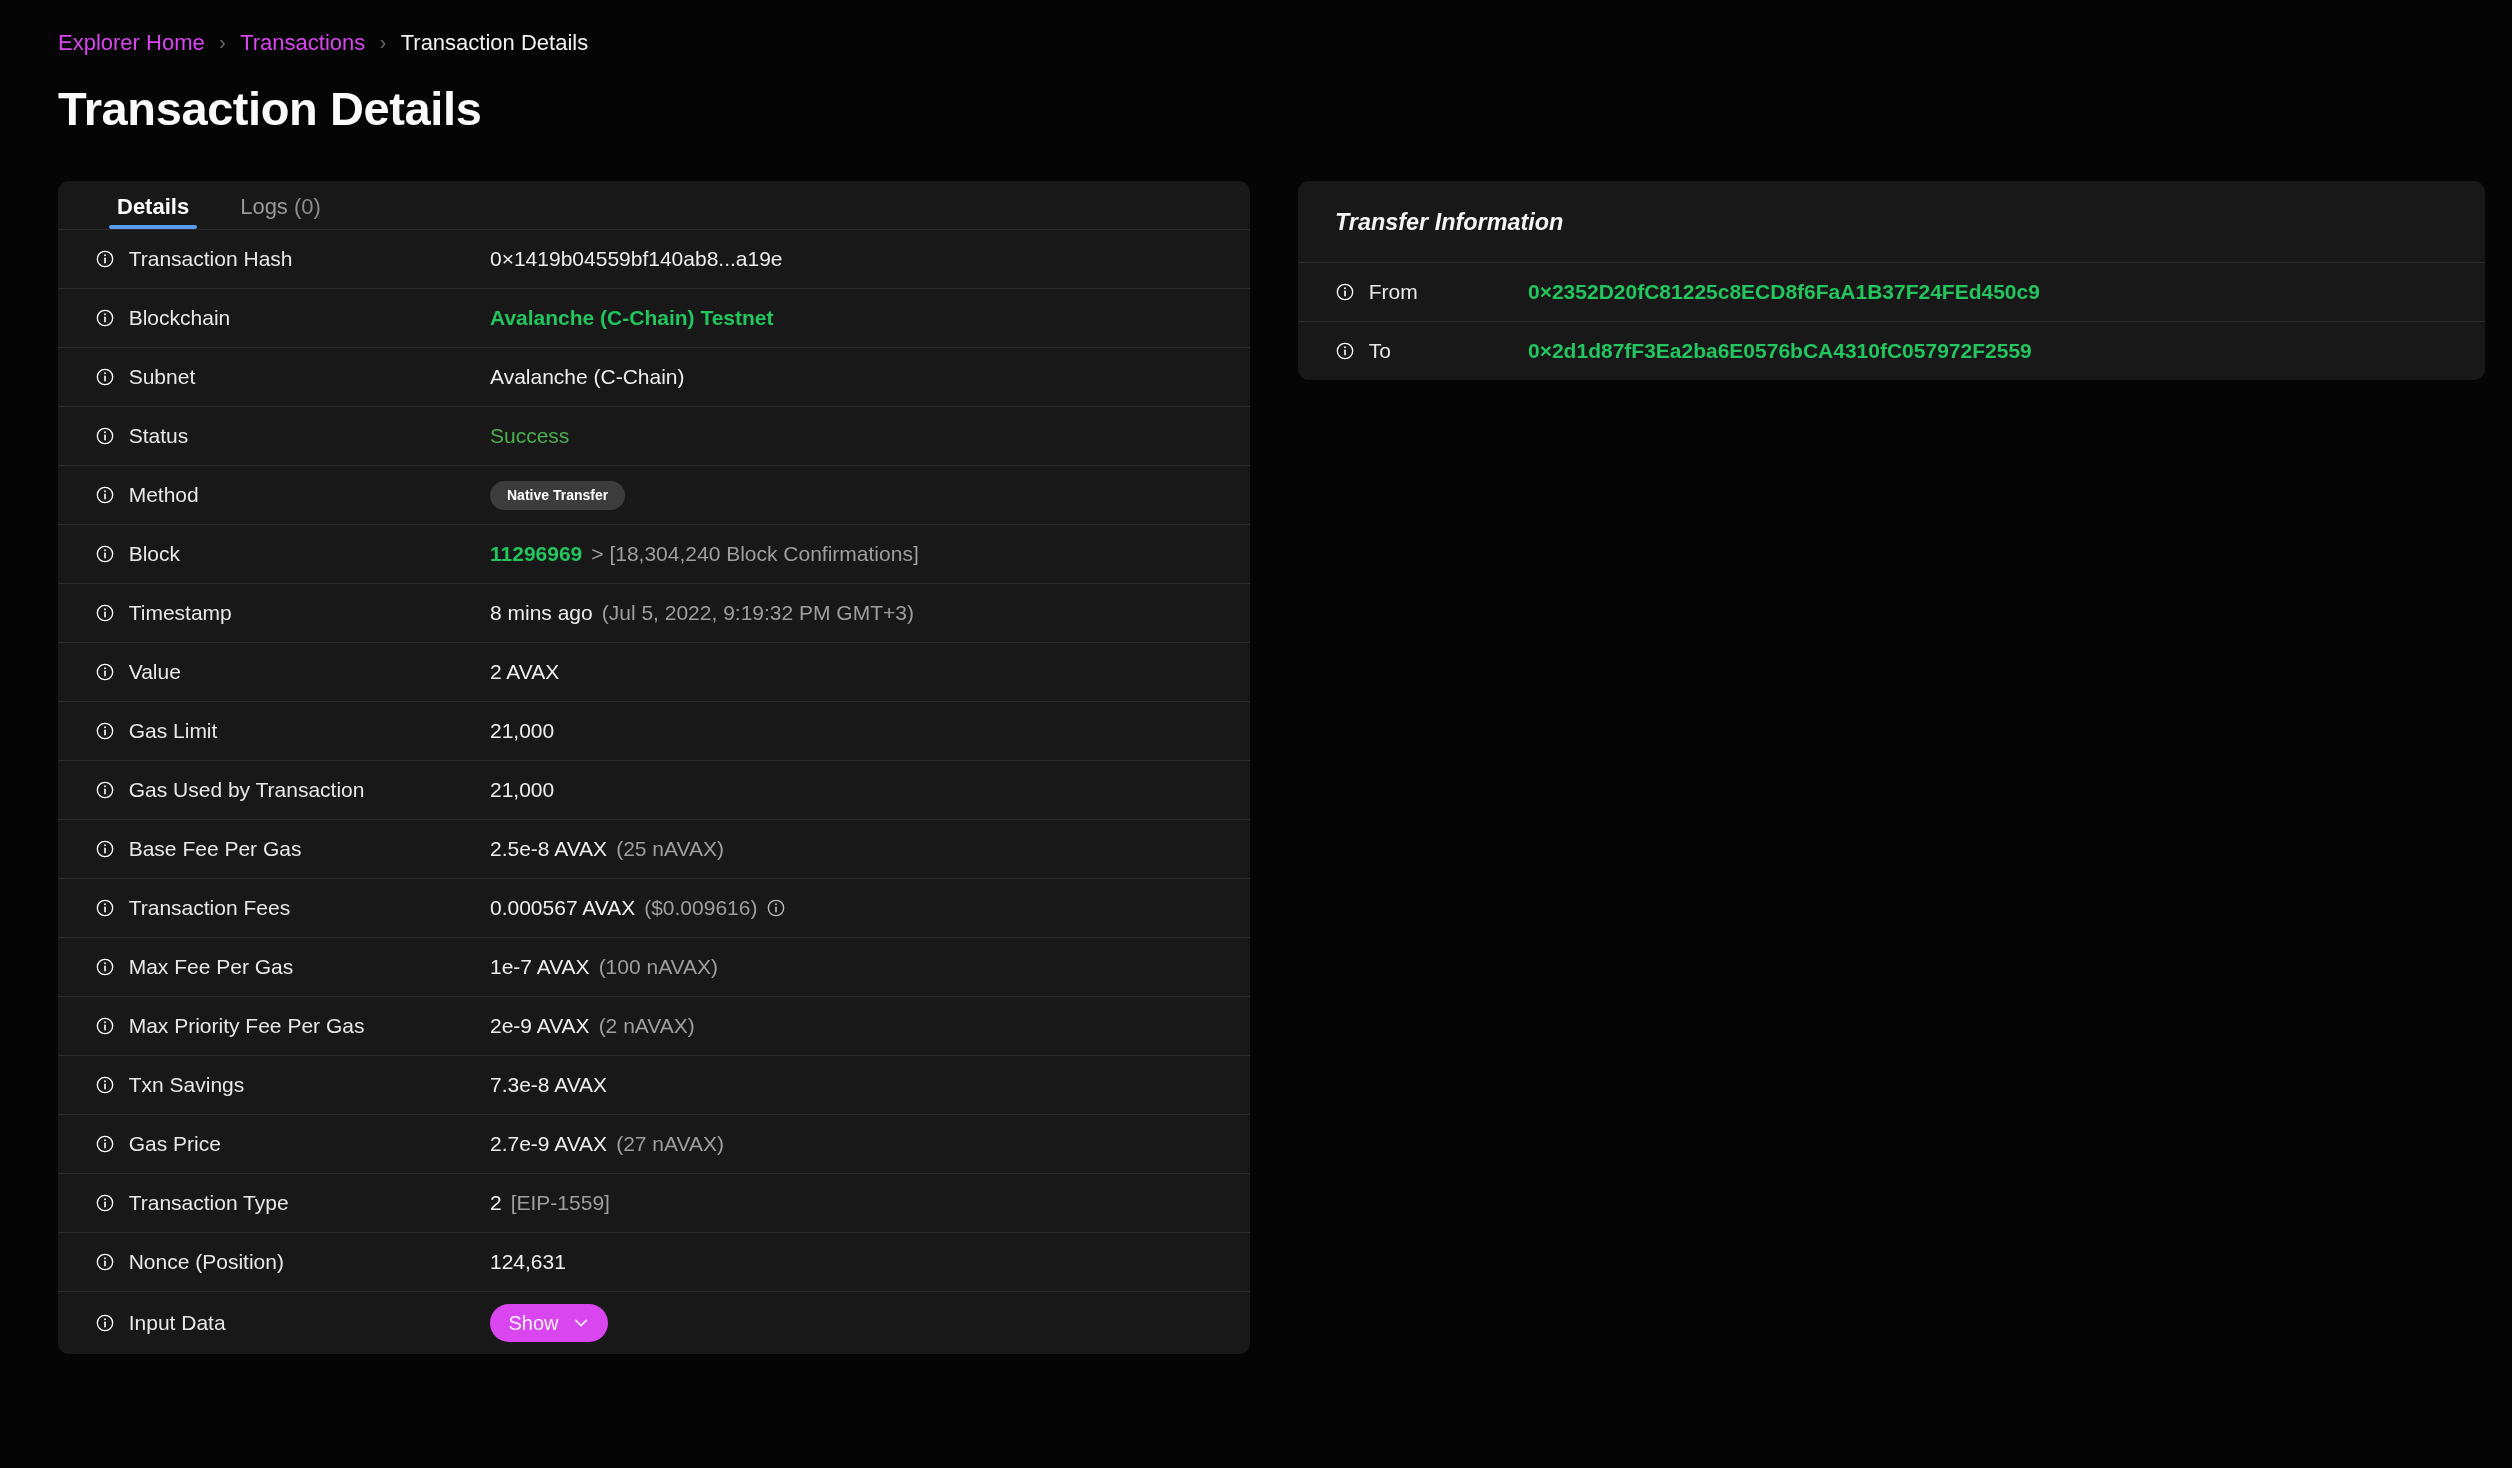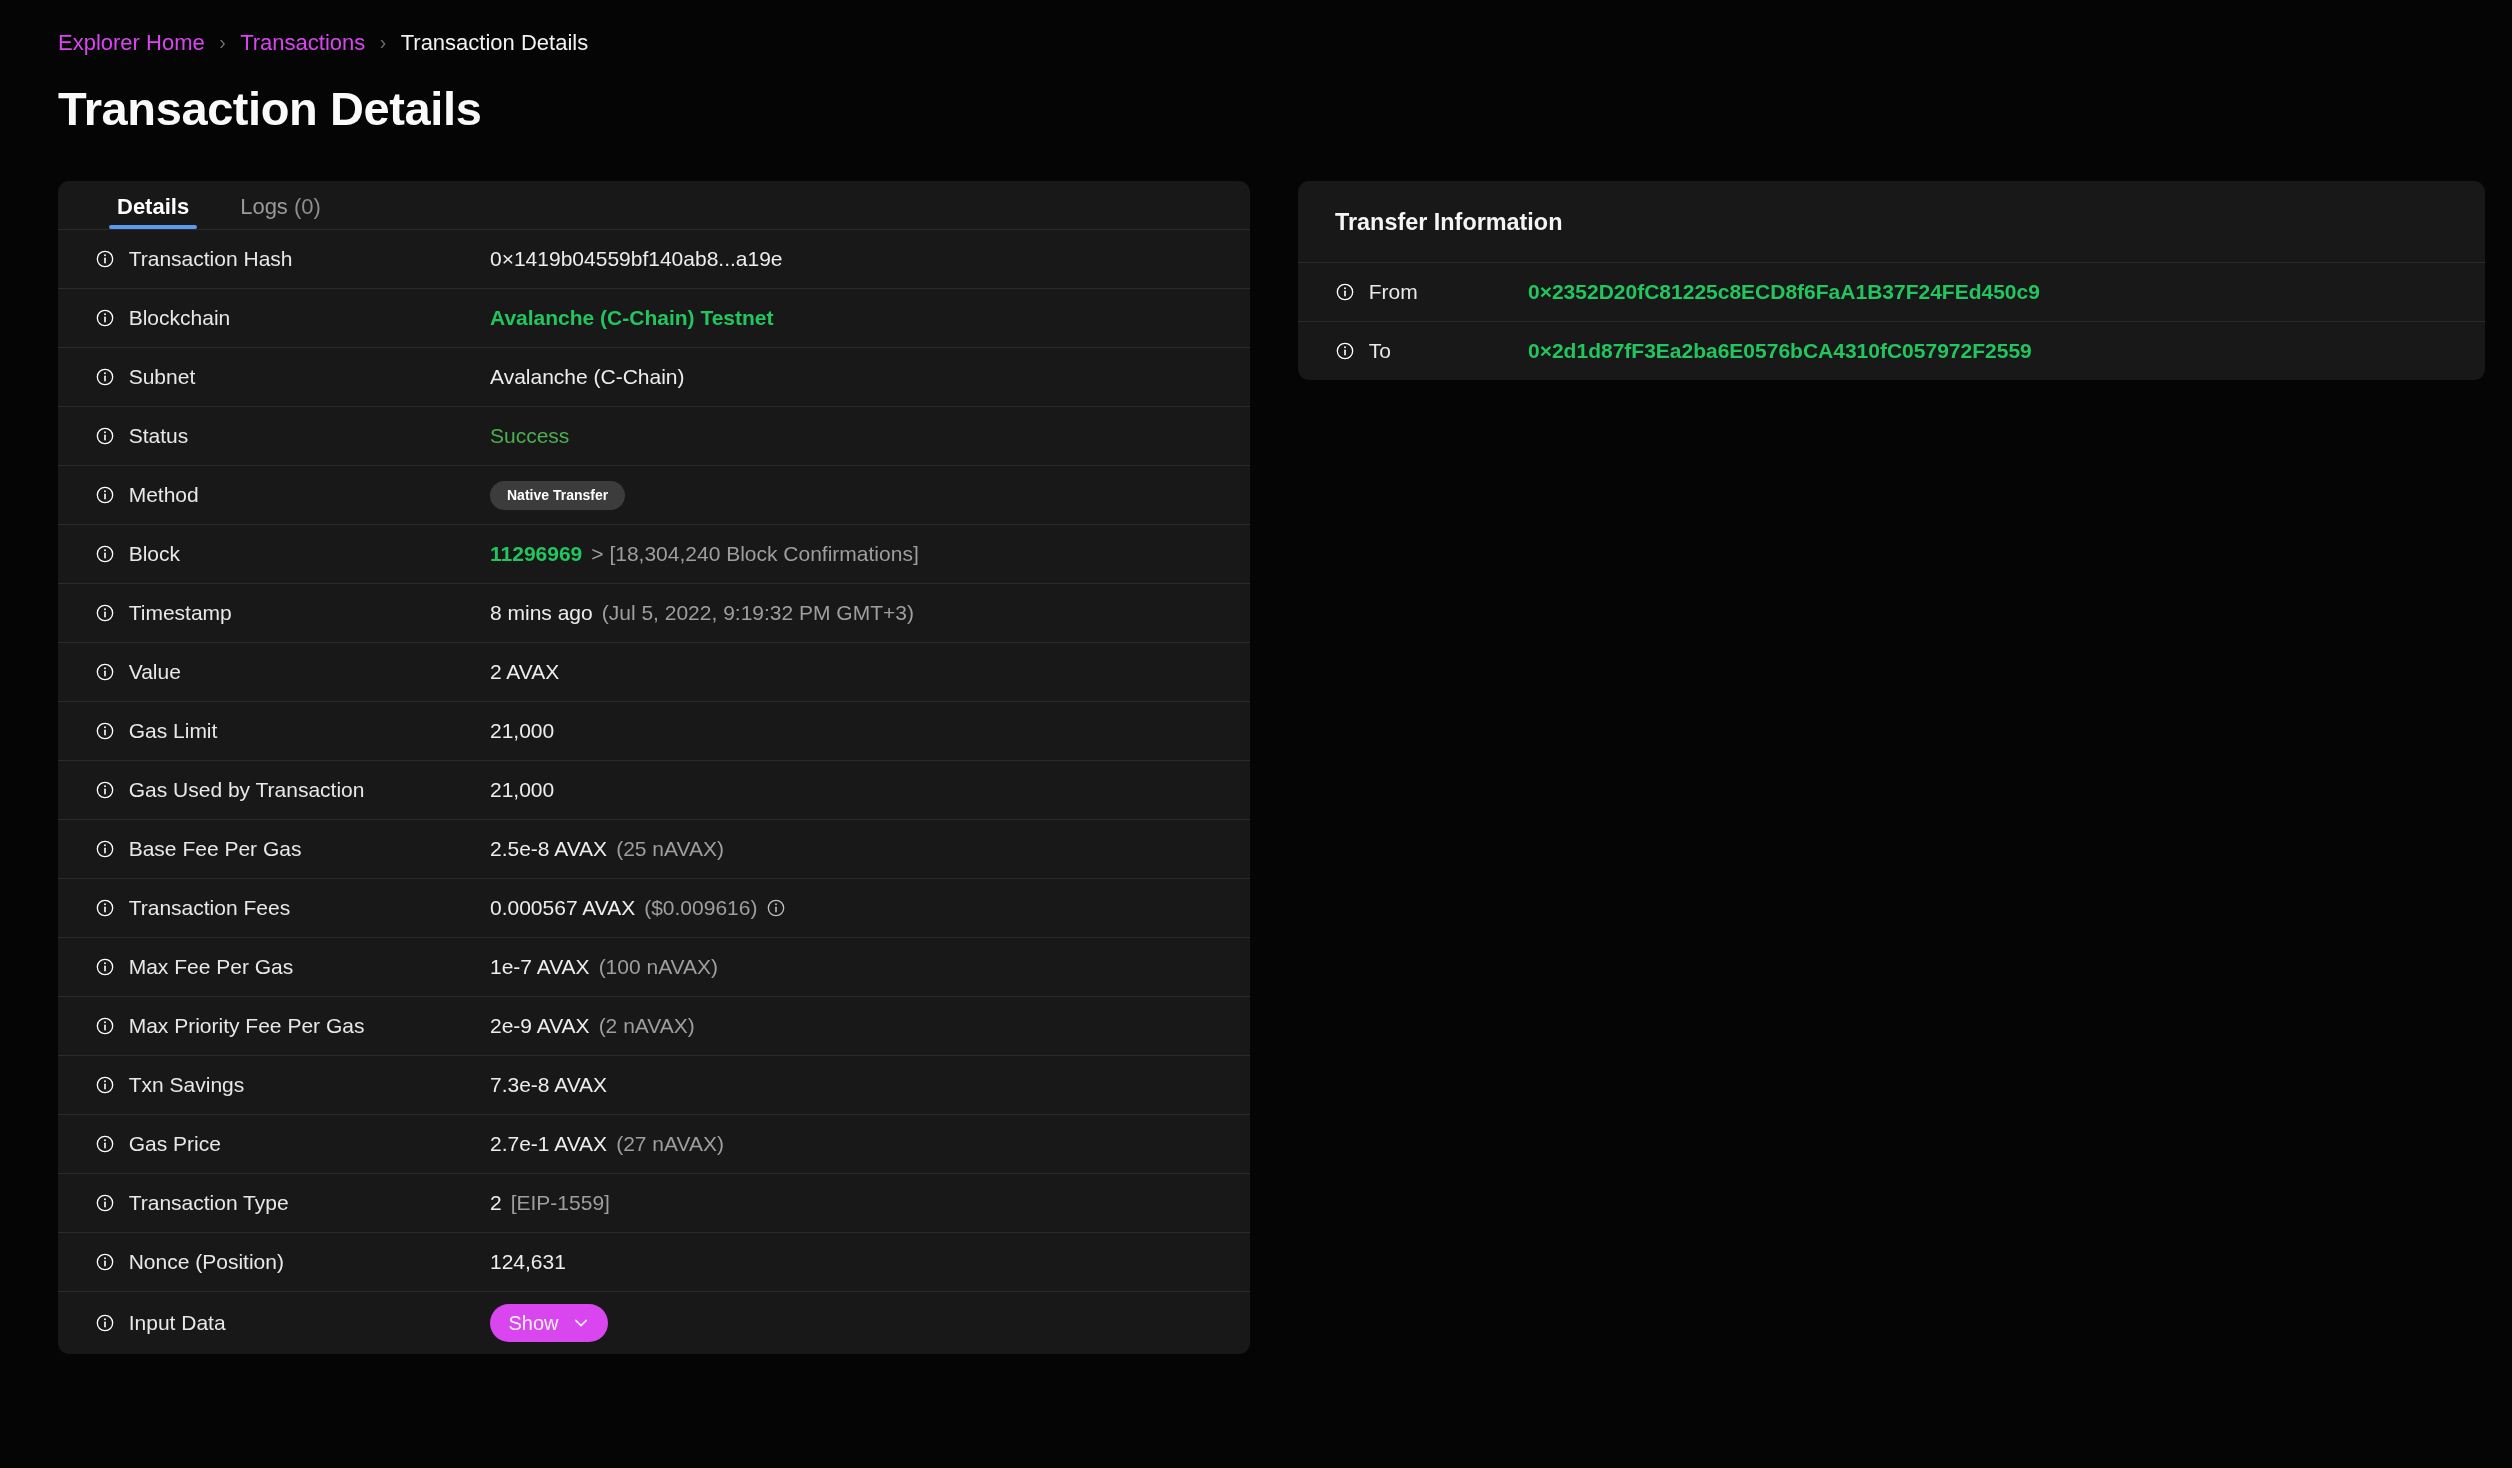--- a/index.html
+++ b/index.html
@@ -71,20 +71,21 @@
     background: #5a9bf0;
   }
   .tab .count { color: #8e8e8e; font-weight: normal; }
 
   
   .card-title {
     font-size: 23.4px;
     font-weight: bold;
     color: #f5f5f5;
     padding: 27.4px 37px 26px 37px;
+    font-style: italic;
   }
 
   
   .row {
     display: flex;
     align-items: center;
     min-height: 59px;
     border-top: 0.8px solid #2b2b2b;
     padding: 12px 37px;
   }
@@ -416,21 +417,21 @@
                 <span class="info-icon">
                   <svg viewBox="0 0 24 24" fill="none">
                     <circle cx="12" cy="12" r="9.2" stroke="#ffffff" stroke-width="1.6"></circle>
                     <circle cx="12" cy="7.4" r="1.15" fill="#ffffff"></circle>
                     <rect x="11.05" y="10.2" width="1.9" height="7.1" rx="0.9" fill="#ffffff"></rect>
                   </svg>
                 </span>
                 <span class="label-text">Gas Price</span>
               </div>
               <div class="value-cell">
-                <span>2.7e-1 AVAX</span>
+                <span>2.7e-9 AVAX</span>
                 <span class="muted">(27 nAVAX)</span>
               </div>
             </div>
             <div class="row">
               <div class="label-cell">
                 <span class="info-icon">
                   <svg viewBox="0 0 24 24" fill="none">
                     <circle cx="12" cy="12" r="9.2" stroke="#ffffff" stroke-width="1.6"></circle>
                     <circle cx="12" cy="7.4" r="1.15" fill="#ffffff"></circle>
                     <rect x="11.05" y="10.2" width="1.9" height="7.1" rx="0.9" fill="#ffffff"></rect>

